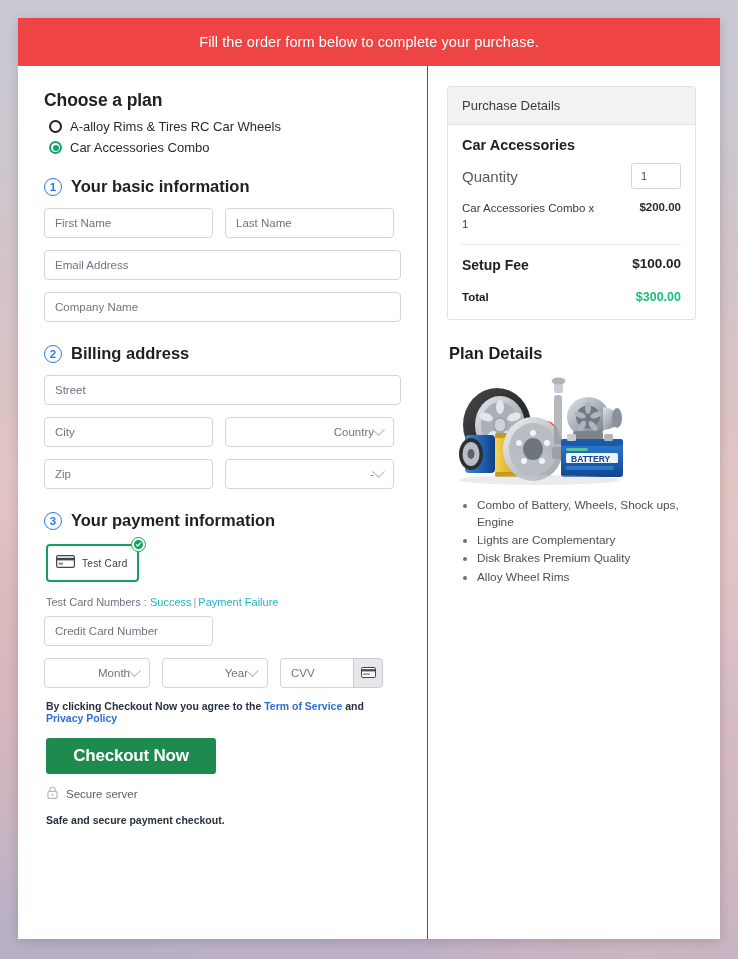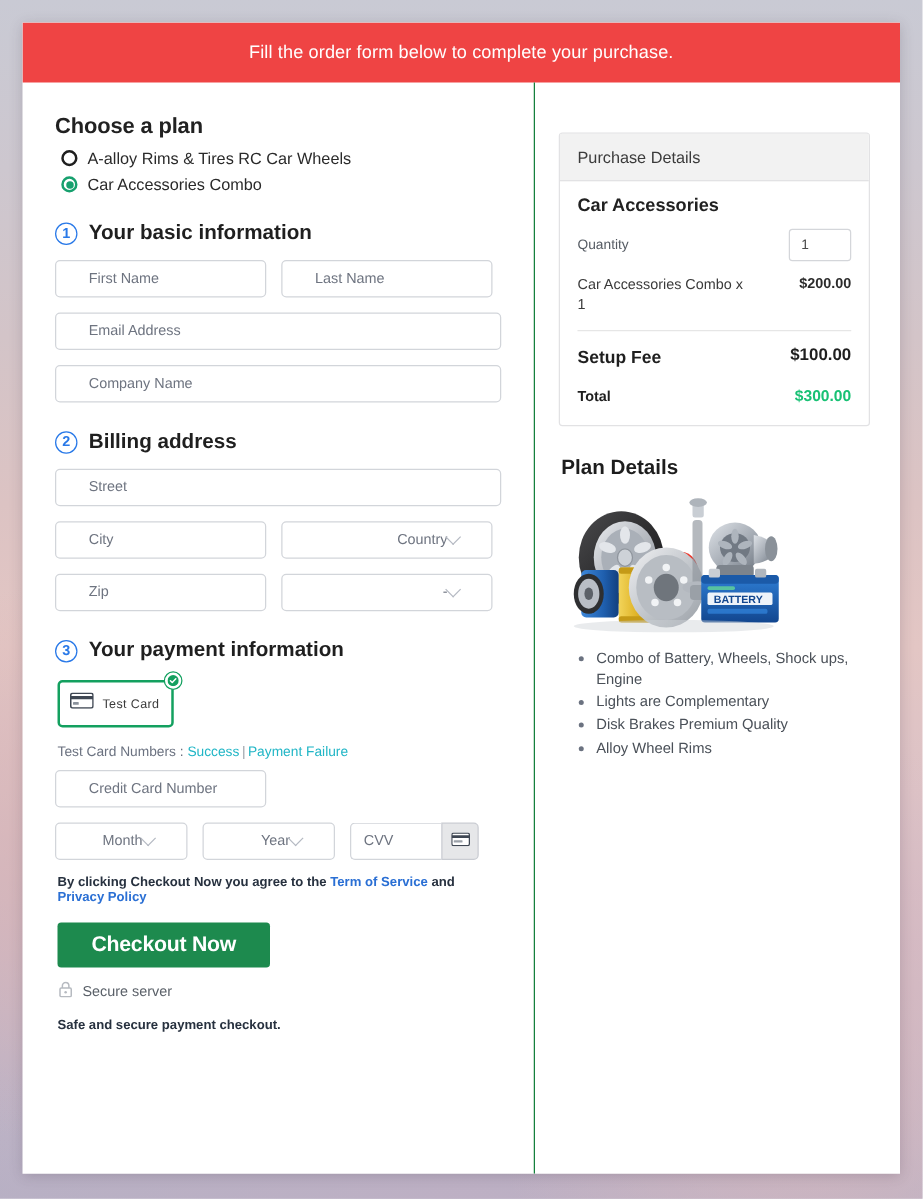--- a/index.html
+++ b/index.html
@@ -45,21 +45,21 @@
     display: flex;
     height: 873px;
   }
   .left-col {
     width: 410px;
     padding: 24px 26px 0 26px;
     border-right: 1px solid #15803d;
   }
   .right-col {
     width: 292px;
-    padding: 40px 24px 0 19px;
+    padding: 20px 24px 0 19px;
   }
 
   h2.section-title {
     margin: 0 0 8px 0;
     font-size: 17.5px;
     font-weight: 700;
     color: #212121;
     letter-spacing: -0.1px;
   }
 
@@ -91,21 +91,21 @@
     display: flex; align-items: center; justify-content: center;
     margin-right: 9px; flex: none;
   }
   .step-title { font-size: 16.5px; font-weight: 600; color: #1f1f1f; }
 
   
   .row { display: flex; gap: 12px; margin-bottom: 12px; }
   .fld {
     height: 30px; border: 1px solid #d2d5da; border-radius: 4px;
     background: #fff; display: flex; align-items: center;
-    padding: 0 26px; font-size: 11.5px; color: #6e7480;
+    padding: 0 10px; font-size: 11.5px; color: #6e7480;
     position: relative;
   }
   .fld.half { width: 169px; flex: none; }
   .fld.full { width: 100%; }
   .sel { justify-content: flex-end; }
   .chev {
     width: 9px; height: 9px; border-right: 1.4px solid #b4b9c2;
     border-bottom: 1.4px solid #b4b9c2; transform: rotate(45deg) translate(-2px,-2px);
     flex: none;
   }
@@ -162,21 +162,21 @@
 
   
   .pd-panel { border: 1px solid #e2e2e4; border-radius: 3px; background: #fff; }
   .pd-head {
     background: #f2f2f2; border-bottom: 1px solid #e2e2e4;
     padding: 11px 14px; font-size: 13px; color: #3b3b3b;
   }
   .pd-body { padding: 12px 14px 14px 14px; }
   .pd-prod { font-size: 14.5px; font-weight: 700; color: #212121; margin-bottom: 10px; }
   .pd-qty-row { display: flex; align-items: center; justify-content: space-between; margin-bottom: 12px; }
-  .pd-qty-label { font-size: 11px; color: #555b63; }
+  .pd-qty-label { font-size: 15px; color: #555b63; }
   .qty-input {
     width: 50px; height: 26px; border: 1px solid #d4d6da; border-radius: 3px;
     background: #fff; display: flex; align-items: center; padding: 0 9px;
     font-size: 11px; color: #4a4a4a;
   }
   .pd-line { display: flex; justify-content: space-between; gap: 0; }
   .pd-line .lbl { font-size: 11.5px; color: #3a3a3a; line-height: 1.35; max-width: 140px; }
   .pd-line .amt { font-size: 11.5px; font-weight: 700; color: #2b2b2b; white-space: nowrap; }
   .pd-div { height: 1px; background: #e6e6e6; margin: 12px 0 11px 0; }
   .pd-line.fee .lbl { font-size: 14px; font-weight: 700; color: #1f1f1f; }

